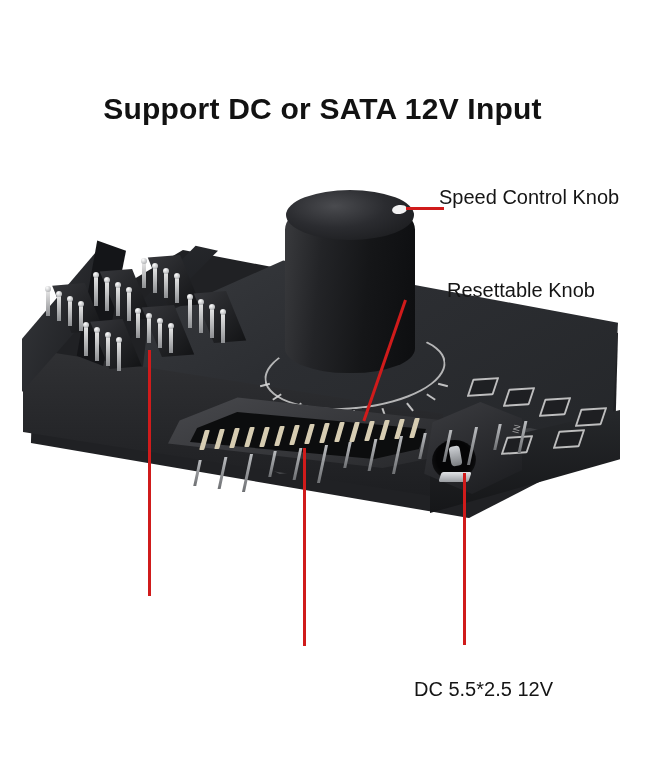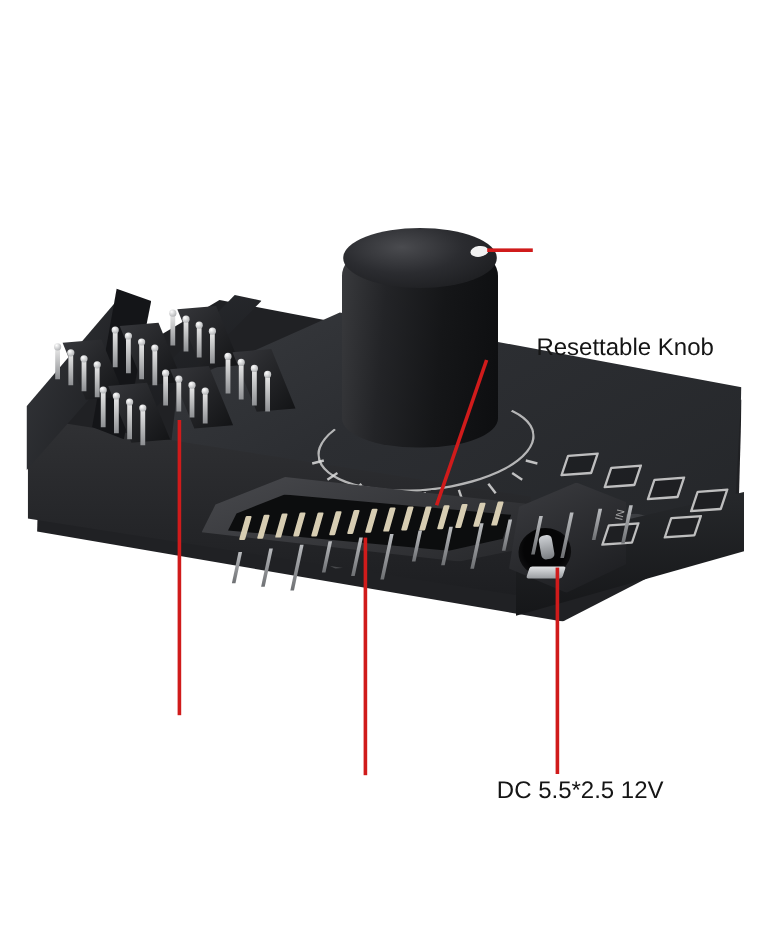--- a/index.html
+++ b/index.html
@@ -15,21 +15,21 @@
     font-size:30px;font-weight:700;letter-spacing:.2px;color:#121212;
     white-space:nowrap;
   }
 
   
   .label{position:absolute;font-size:20px;color:#151515;white-space:nowrap;}
   .lbl-knob{left:439px;top:186px;}
   .lbl-fuse{left:447px;top:279px;}
   .lbl-fan {left:8px;  top:598px;}
   .lbl-sata{left:221px;top:648px;}
-  .lbl-dc  {left:414px;top:648px;}
+  .lbl-dc  {left:414px;top:678px;}
 
   
   .ptr{position:absolute;background:#d01b1b;}
   .ptr-knob{left:406px;top:207px;width:38px;height:3px;}
   .ptr-fuse{left:404px;top:300px;width:3px;height:128px;
             transform-origin:top center;transform:rotate(19deg);}
   .ptr-fan {left:148px;top:350px;width:3px;height:246px;}
   .ptr-sata{left:303px;top:448px;width:3px;height:198px;}
   .ptr-dc  {left:463px;top:473px;width:3px;height:172px;}
 
@@ -162,20 +162,21 @@
   .leg{position:absolute;width:3px;background:linear-gradient(180deg,#b9bbbe,#6e7073);
        transform:skewX(-12deg);}
   .silk-txt{position:absolute;color:#c9c9c9;font-size:9px;opacity:.75;
             transform:rotate(-76deg);font-family:"Liberation Sans",sans-serif;}
 </style>
 </head>
 <body>
 
 <div id="stage">
 
+  <div class="title">Support DC or SATA 12V Input</div>
 
   <div class="device">
 
     <div class="case-top"></div>
     <div class="pcb"></div>
     <div class="pcb-edge"></div>
     <div class="case-front"></div>
     <div class="case-right"></div>
     <div class="case-left-wall"></div>
     <div class="rear-wall"></div>
@@ -295,16 +296,17 @@
 
     <div class="silk-txt" style="left:512px;top:196px;">IN</div>
   </div>
 
   <div class="ptr ptr-knob"></div>
   <div class="ptr ptr-fuse"></div>
   <div class="ptr ptr-fan"></div>
   <div class="ptr ptr-sata"></div>
   <div class="ptr ptr-dc"></div>
 
+  <div class="label lbl-knob">Speed Control Knob</div>
   <div class="label lbl-fuse">Resettable Knob</div>
   <div class="label lbl-dc">DC 5.5*2.5 12V</div>
 
 </div>
 
 </body></html>

